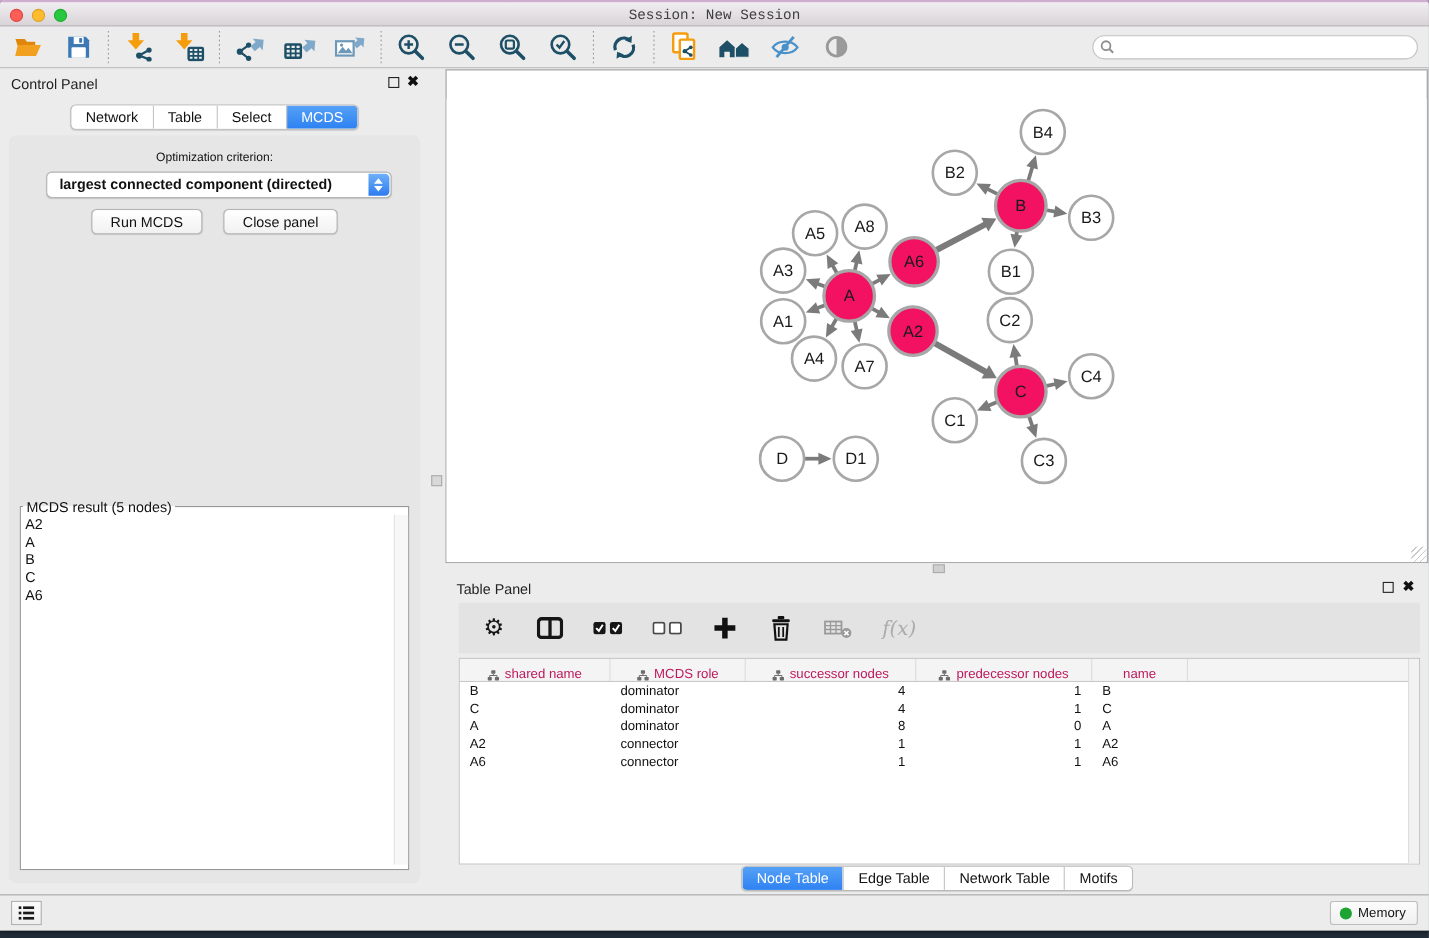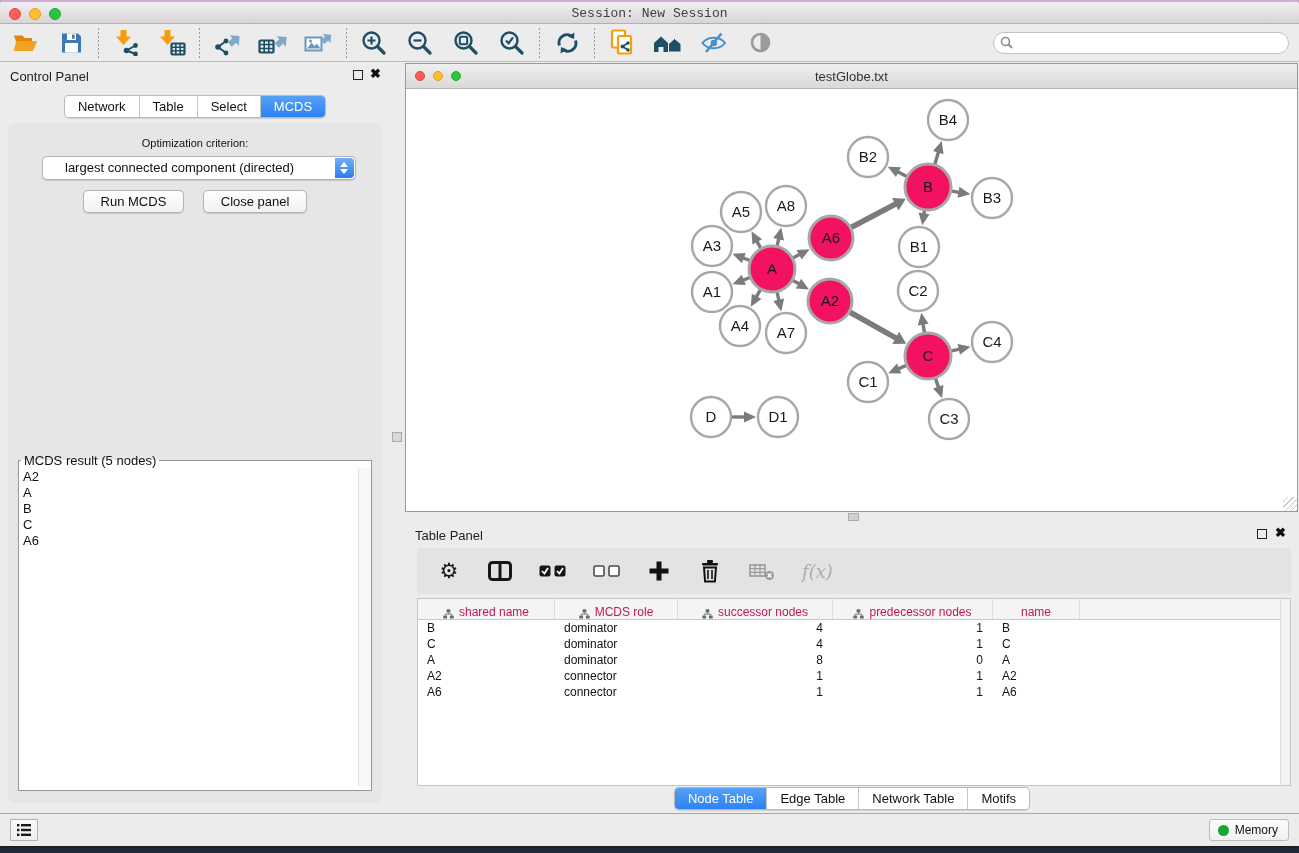--- a/index.html
+++ b/index.html
@@ -36,21 +36,21 @@
   .panel-head .panel-title { position:absolute; left:10px; top:6px; font-size:13px; color:#222; }
   .float-btn { position:absolute; top:7px; width:10px; height:10px; border:1.5px solid #222; background:transparent; }
   .close-btn { position:absolute; top:4px; font-size:13px; font-weight:bold; color:#111; line-height:14px; }
   .cp-tabs { position:absolute; top:32px; left:0; right:0; text-align:center; }
   .seg { display:inline-flex; border:1px solid #b9b9b9; border-radius:5px; overflow:hidden; background:#fff; box-shadow:0 0.5px 1px rgba(0,0,0,.12); }
   .seg .seg-item { padding:3px 13px; font-size:13px; color:#111; border-left:1px solid #c4c4c4; cursor:default; background:#fff; }
   .seg .seg-item:first-child { border-left:none; }
   .seg .seg-item.active { background:linear-gradient(#55a1f7,#2e82f2); color:#fff; }
   .cp-box { position:absolute; top:60px; left:8px; right:8px; bottom:10px; background:#e6e6e6; border-radius:7px; }
   .opt-label { position:absolute; top:14px; left:0; right:0; text-align:center; font-size:11px; color:#111; }
-  .dropdown { position:absolute; top:33px; left:34px; width:314px; height:24px; background:#fff; border:1px solid #b5b5b5; border-radius:5px; font-size:13px; color:#111; line-height:22px; padding-left:22px; box-shadow:0 0.5px 1px rgba(0,0,0,.15); }
+  .dropdown { position:absolute; top:33px; left:34px; width:314px; height:24px; background:#fff; border:1px solid #b5b5b5; border-radius:5px; font-size:13px; color:#111; line-height:22px; padding-left:11px; box-shadow:0 0.5px 1px rgba(0,0,0,.15);font-weight:bold; }
   .dd-stepper { position:absolute; right:1px; top:1px; bottom:1px; width:19px; border-radius:0 4px 4px 0; background:linear-gradient(#6fb0f8,#2d7bee); }
   .dd-stepper i { position:absolute; left:5px; width:0; height:0; border-left:4.5px solid transparent; border-right:4.5px solid transparent; }
   .dd-stepper i.up { top:4px; border-bottom:5px solid #fff; }
   .dd-stepper i.down { bottom:4px; border-top:5px solid #fff; }
   .cp-buttons { position:absolute; top:67px; left:0; right:0; text-align:center; }
   .mac-btn { display:inline-block; padding:3px 17px; background:linear-gradient(#ffffff,#f1f1f1); border:1px solid #b4b4b4; border-radius:5px; font-size:13px; color:#111; margin:0 7px; box-shadow:0 0.5px 1px rgba(0,0,0,.15); }
   .result-box { position:absolute; left:10px; right:10px; top:330px; bottom:12px; border:1px solid #979797; background:#fff; }
   .result-box legend { font-size:13px; color:#111; margin-left:2px; padding:0 3px; }
   .result-list { position:absolute; top:0; left:0; right:13px; bottom:0; overflow:hidden; padding:1px 4px; }
   .result-list div { font-size:13px; line-height:16px; color:#111; }
@@ -300,28 +300,20 @@
       </div>
     </div>
 
     <div class="div-v">
       <span class="handle"></span>
     </div>
 
     <div class="right-area">
 
       <div class="net-frame">
-        <div class="net-titlebar">
-          <div class="lights small">
-            <span class="light red"></span>
-            <span class="light yellow"></span>
-            <span class="light green"></span>
-          </div>
-          <div class="title">testGlobe.txt</div>
-        </div>
         <div class="net-canvas">
           <svg id="graph-svg" width="892" height="422">
               <line x1="355.01124522107034" y1="158.7948702451939" x2="350.2887023011195" y2="150.11148487625198" stroke="#7b7b7b" stroke-width="3.4"></line>
               <polygon points="345.51098283201964,141.32664585242324 356.0759076580453,149.2407069730128 346.41258473183365,154.49619838902262" fill="#7b7b7b"></polygon>
               <line x1="370.9894005298291" y1="156.5476976157691" x2="373.05822534980297" y2="147.2379859258865" stroke="#7b7b7b" stroke-width="3.4"></line>
               <polygon points="375.22752992798956,137.47611532404696 377.9933932651774,150.38347756425702 367.2553356031539,147.99724252825177" fill="#7b7b7b"></polygon>
               <line x1="344.52383930205286" y1="170.7674717324536" x2="335.8798757536656" y2="167.4539523722385" stroke="#7b7b7b" stroke-width="3.4"></line>
               <polygon points="326.5424145806451,163.87459225591394 339.71601605224816,163.03422075034212 335.7787199242912,173.30542804066465" fill="#7b7b7b"></polygon>
               <line x1="344.52383930205286" y1="187.2325282675464" x2="335.8798757536656" y2="190.5460476277615" stroke="#7b7b7b" stroke-width="3.4"></line>
               <polygon points="326.5424145806451,194.12540774408606 335.7787199242912,184.69457195933535 339.71601605224816,194.96577924965788" fill="#7b7b7b"></polygon>

